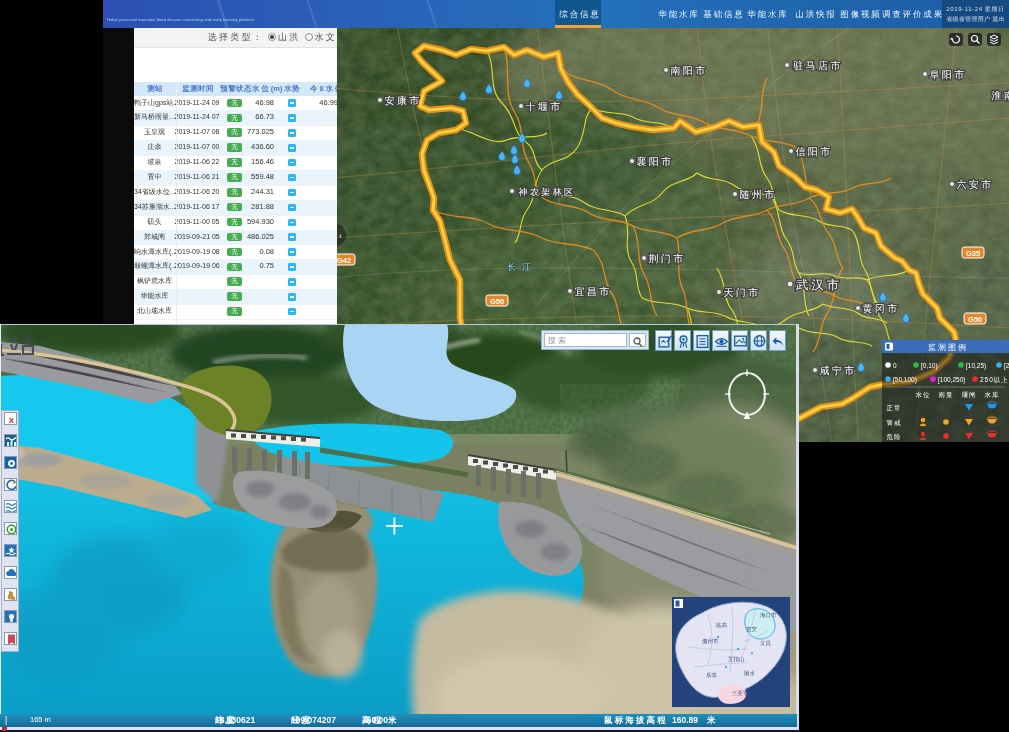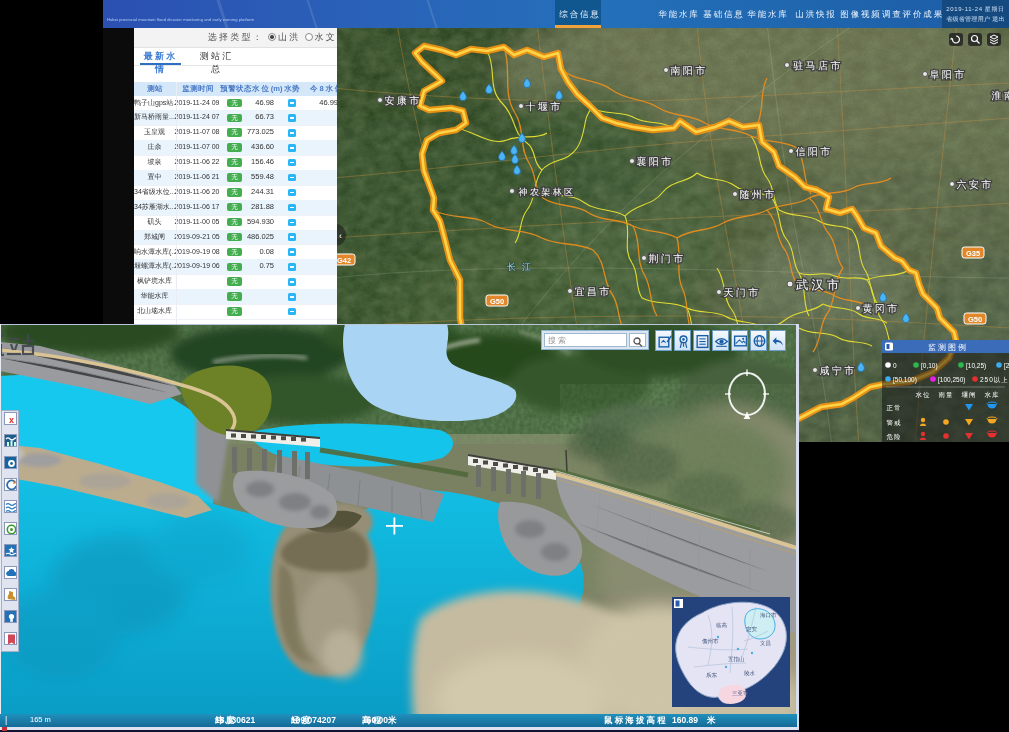--- a/index.html
+++ b/index.html
@@ -90,25 +90,20 @@
       <div class="mi cjk" style="left:713px;">山洪快报</div>
       <div class="mi cjk" style="left:758px;">图像视频</div>
       <div class="mi cjk" style="left:810px;">调查评价成果</div>
     </div>
     <div id="datebox">2019-11-24 星期日<br><span class="cjk" style="letter-spacing:.05em">省级省管理用户 退出</span></div>
   </div>
 
 
   <div id="panel">
     <div id="ptop"><span class="cjk">选择类型：</span><span class="radio sel"></span><span class="cjk">山洪</span><span class="radio"></span><span class="cjk">水文</span></div>
-    <div id="ptabs">
-      <div class="tab1 cjk">最新水情</div>
-          <div class="tab2 cjk">测站汇总</div>
-          <div class="tline"></div>
-    </div>
     <div id="phead">
       <div class="hc cjk" style="left:2px;width:38px;">测站</div>
       <div class="hc cjk" style="left:43px;width:42px;">监测时间</div>
       <div class="hc cjk" style="left:86px;width:32px;">预警状态</div>
       <div class="hc" style="left:118px;width:24px;letter-spacing:0;"><span class="cjk">水位</span>(m)</div>
       <div class="hc cjk" style="left:146px;width:24px;">水势</div>
       <div class="hc" style="left:176px;width:30px;letter-spacing:0;"><span class="cjk">今8水位</span>(</div>
     </div>
     <div id="prows">
           <div class="prow" style="top:0.0px">

